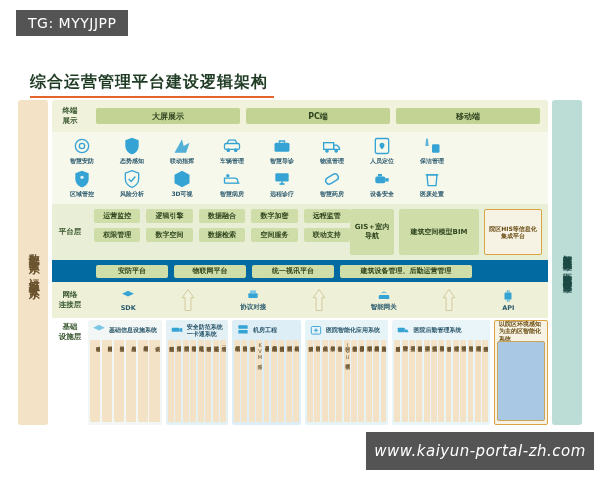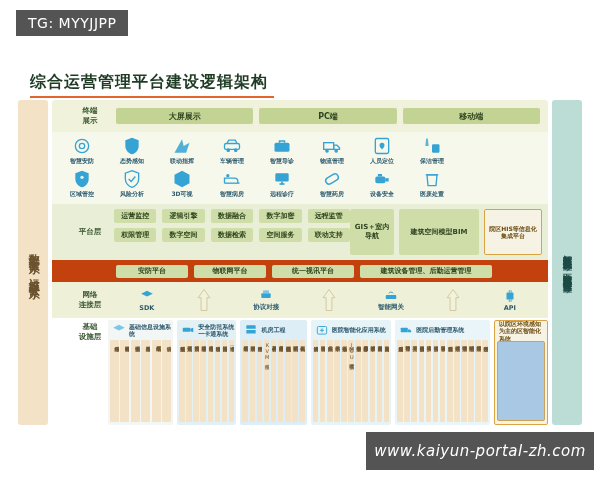--- a/index.html
+++ b/index.html
@@ -66,21 +66,21 @@
   #stack {
     position: absolute; left: 34px; top: 0; width: 496px; height: 325px;
     display: flex; flex-direction: column;
   }
 
   .layer { display: flex; width: 100%; }
   .layer-label {
     width: 36px; flex: 0 0 36px;
     display: flex; align-items: center; justify-content: center;
     font-size: 7.5px; font-weight: bold; color: #3c5a32;
-    text-align: center; line-height: 1.3; margin-left: 20px;
+    text-align: center; line-height: 1.3;
   }
   .layer-body { flex: 1 1 auto; position: relative; }
 
   
   #L1 { height: 32px; background: #f0f2dc; border-radius: 3px 3px 0 0; }
   #L1 .layer-body { display: flex; align-items: center; gap: 6px; padding: 0 8px; }
   .pill-top {
     flex: 1 1 0; height: 16px; background: #c2d393; border-radius: 2px;
     display: flex; align-items: center; justify-content: center;
     font-size: 8px; font-weight: bold; color: #2f4420;
@@ -114,21 +114,21 @@
     font-size: 7px; font-weight: bold; color: #31461f; line-height: 1.25;
   }
   #side-gis { width: 44px; text-align: center; }
   #side-bim { width: 80px; }
   #side-his {
     width: 58px; background: #f6f2e4; border: 1px solid #d9a441;
     color: #6b4d13; font-size: 6px;
   }
 
   
-  #L3b { height: 22px; background: #c2410c; }
+  #L3b { height: 22px; background: #0369a1; }
   #L3b .layer-body { display: flex; align-items: center; gap: 6px; padding: 0 8px; }
   .pf-pill {
     height: 13px; background: #cfdda8; border-radius: 2px; padding: 0 6px;
     display: flex; align-items: center; justify-content: center;
     font-size: 7px; font-weight: bold; color: #31461f; white-space: nowrap;
   }
   .pf-1 { flex: 0 0 72px; } .pf-2 { flex: 0 0 72px; }
   .pf-3 { flex: 0 0 82px; } .pf-4 { flex: 0 0 132px; }
 
   

